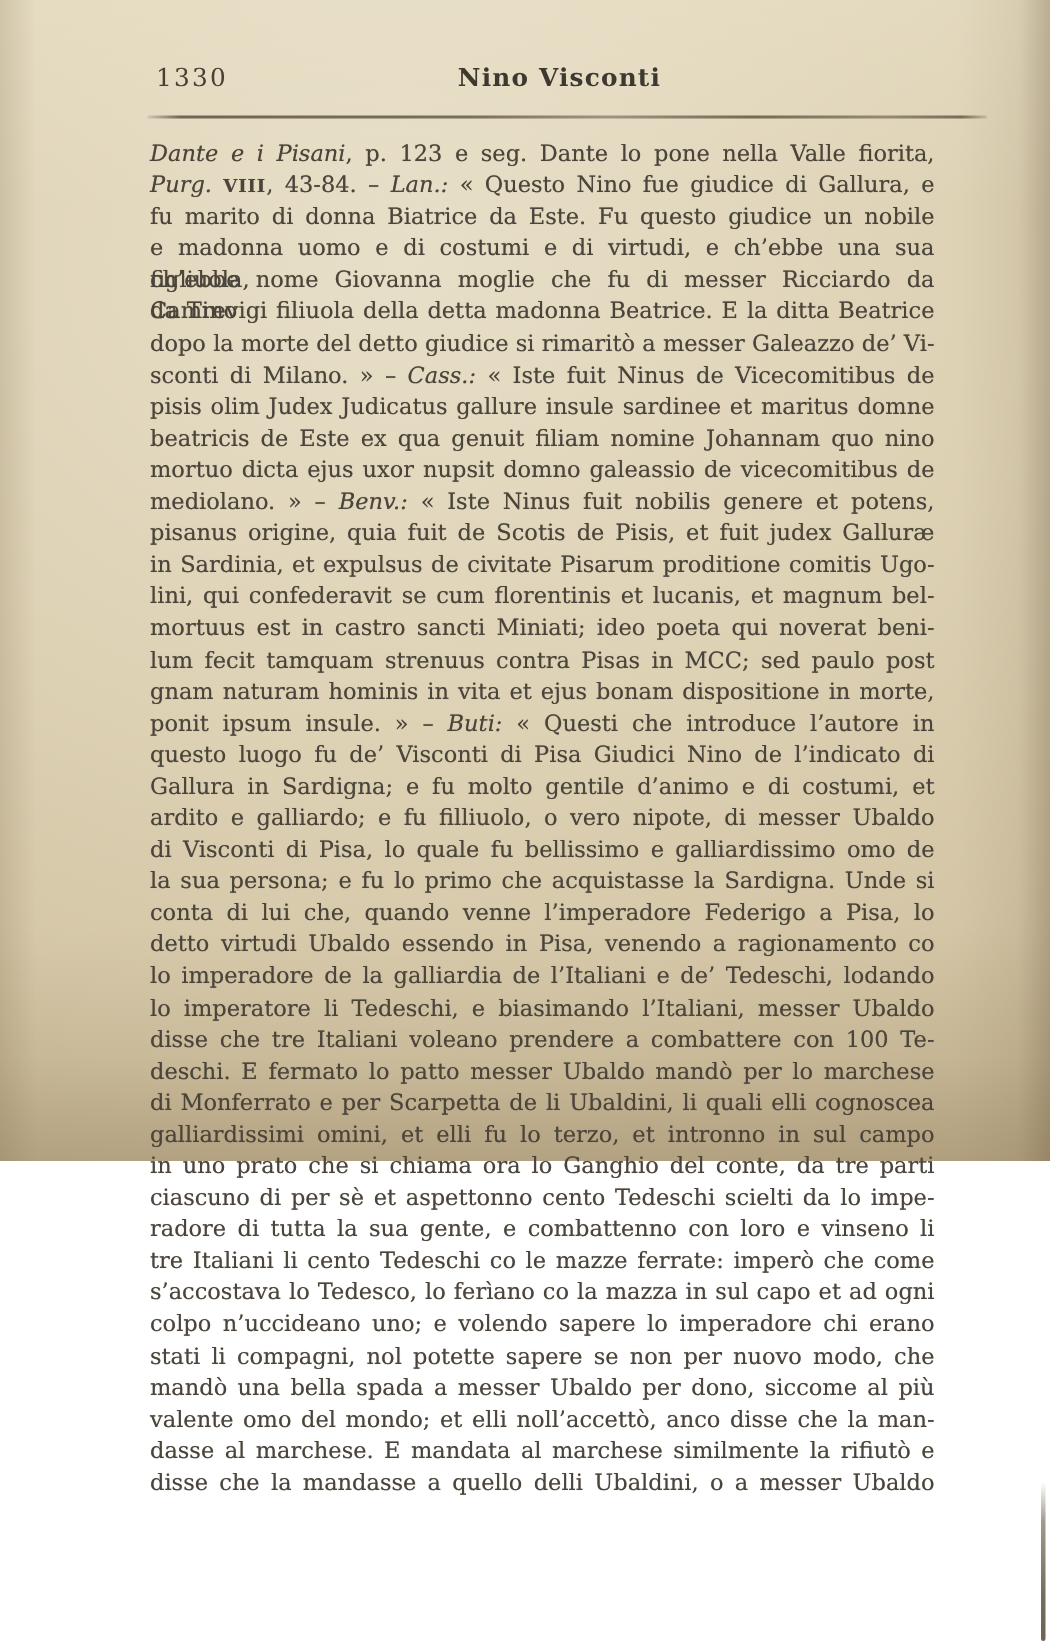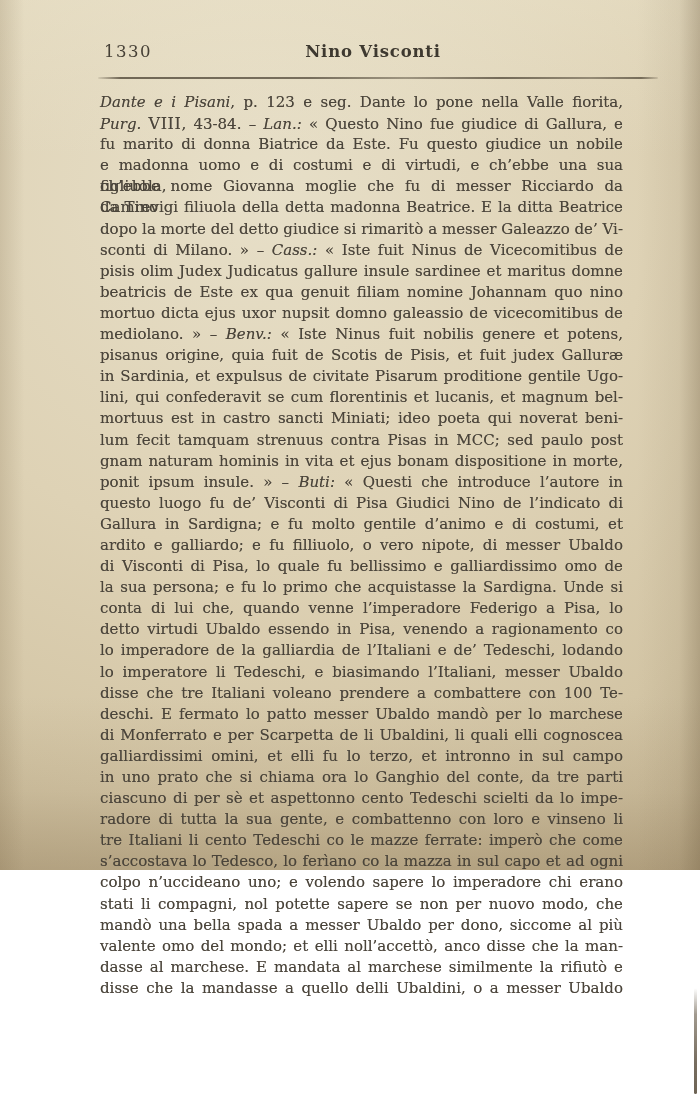--- a/index.html
+++ b/index.html
@@ -3,21 +3,21 @@
 <meta charset="utf-8">
 <style>
   html,body{margin:0;padding:0;}
   body{
     width:700px;height:1094px;
     font-family:"DejaVu Serif","Liberation Serif",serif;
     overflow:hidden;
   }
   .page{
     position:relative;
-    width:700px;height:870px;
+    width:700px;height:774px;
     background:
       linear-gradient(to right, rgba(124,104,72,0.20) 0%, rgba(124,104,72,0) 3.5%),
       linear-gradient(to left, rgba(96,78,50,0.30) 0%, rgba(96,78,50,0.08) 3%, rgba(96,78,50,0) 9%),
       linear-gradient(to top, rgba(118,96,62,0.30) 0%, rgba(118,96,62,0.10) 9%, rgba(118,96,62,0) 20%),
       linear-gradient(to bottom, rgba(240,234,212,0.35) 0%, rgba(240,234,212,0) 18%),
       radial-gradient(ellipse 120% 90% at 38% 22%, #e7dfc8 0%, #ded2b5 46%, #d3c5a5 78%, #c8b897 100%);
     color:#4a443a;
   }
   .header{
     position:absolute; left:100px; top:42px; width:558px; height:24px;
@@ -44,21 +44,21 @@
     position:absolute; left:100px; top:92px; width:523px;
     font-size:15px; color:#4a443a;
     text-shadow:0 0 0.45px rgba(74,68,58,0.55);
   }
   .line{
     height:21.1px; line-height:21.1px;
     text-align:justify; text-align-last:justify;
     white-space:normal; overflow:visible;
   }
   .it{ font-style:italic; }
-  .sc{ font-size:16px; letter-spacing:0.6px; }
+  .sc{ font-size:12px; letter-spacing:0.6px;font-weight:bold; }
   .right-edge-line{
     position:absolute; right:3px; top:988px; width:3px; height:106px;
     background:linear-gradient(to bottom, rgba(84,70,50,0) 0%, rgba(84,70,50,0.55) 25%, rgba(73,60,42,0.75) 70%, rgba(73,60,42,0.8) 100%);
     border-radius:2px; filter:blur(0.4px);
   }
 </style>
 </head>
 <body>
 
 <div class="page">
@@ -74,21 +74,21 @@
       <div class="line"><span>e madonna uomo e di costumi e di virtudi, e ch’ebbe una sua figliuola,</span></div>
       <div class="line"><span>ch’ebbe nome Giovanna moglie che fu di messer Ricciardo da Camino</span></div>
       <div class="line"><span>da Trevigi filiuola della detta madonna Beatrice. E la ditta Beatrice</span></div>
       <div class="line"><span>dopo la morte del detto giudice si rimaritò a messer Galeazzo de’ Vi-</span></div>
       <div class="line"><span>sconti di Milano. » – </span><span class="it">Cass.:</span><span> « Iste fuit Ninus de Vicecomitibus de</span></div>
       <div class="line"><span>pisis olim Judex Judicatus gallure insule sardinee et maritus domne</span></div>
       <div class="line"><span>beatricis de Este ex qua genuit filiam nomine Johannam quo nino</span></div>
       <div class="line"><span>mortuo dicta ejus uxor nupsit domno galeassio de vicecomitibus de</span></div>
       <div class="line"><span>mediolano. » – </span><span class="it">Benv.:</span><span> « Iste Ninus fuit nobilis genere et potens,</span></div>
       <div class="line"><span>pisanus origine, quia fuit de Scotis de Pisis, et fuit judex Galluræ</span></div>
-      <div class="line"><span>in Sardinia, et expulsus de civitate Pisarum proditione gentile Ugo-</span></div>
+      <div class="line"><span>in Sardinia, et expulsus de civitate Pisarum proditione comitis Ugo-</span></div>
       <div class="line"><span>lini, qui confederavit se cum florentinis et lucanis, et magnum bel-</span></div>
       <div class="line"><span>mortuus est in castro sancti Miniati; ideo poeta qui noverat beni-</span></div>
       <div class="line"><span>lum fecit tamquam strenuus contra Pisas in MCC; sed paulo post</span></div>
       <div class="line"><span>gnam naturam hominis in vita et ejus bonam dispositione in morte,</span></div>
       <div class="line"><span>ponit ipsum insule. » – </span><span class="it">Buti:</span><span> « Questi che introduce l’autore in</span></div>
       <div class="line"><span>questo luogo fu de’ Visconti di Pisa Giudici Nino de l’indicato di</span></div>
       <div class="line"><span>Gallura in Sardigna; e fu molto gentile d’animo e di costumi, et</span></div>
       <div class="line"><span>ardito e galliardo; e fu filliuolo, o vero nipote, di messer Ubaldo</span></div>
       <div class="line"><span>di Visconti di Pisa, lo quale fu bellissimo e galliardissimo omo de</span></div>
       <div class="line"><span>la sua persona; e fu lo primo che acquistasse la Sardigna. Unde si</span></div>

